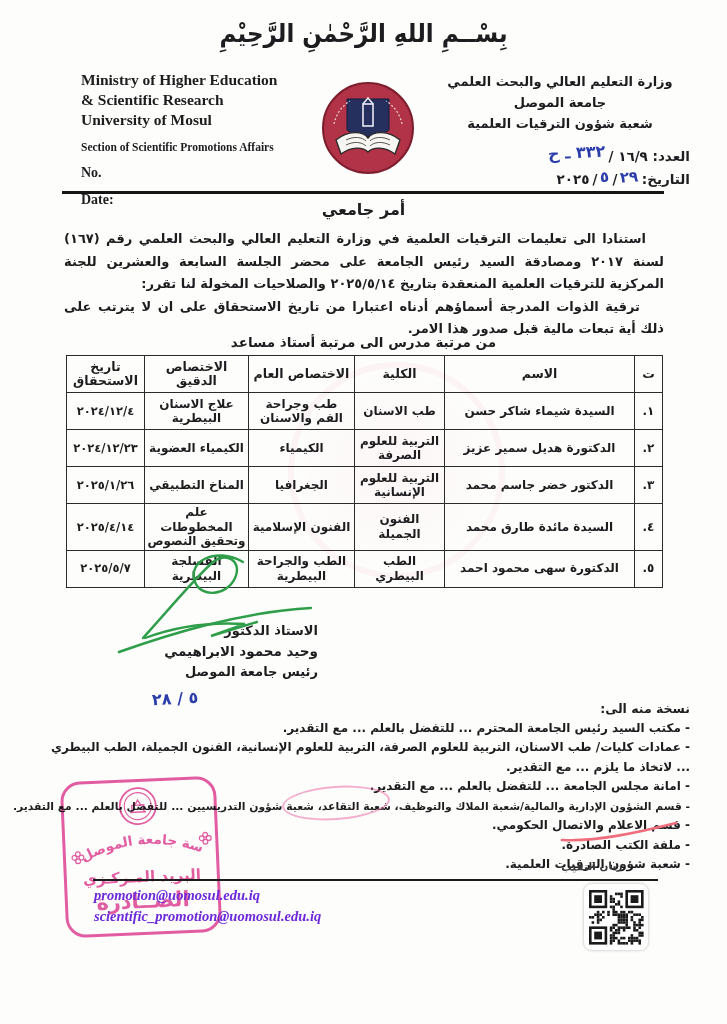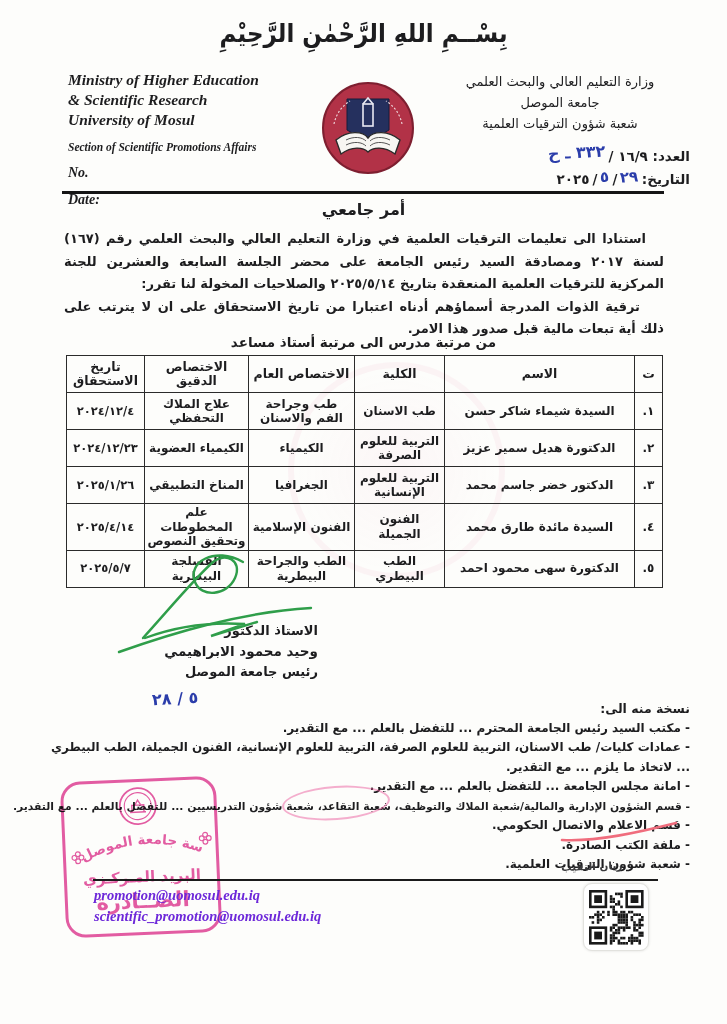--- a/index.html
+++ b/index.html
@@ -2,25 +2,25 @@
 <html lang="ar"><head>
 <meta charset="utf-8">
 <style>
   html,body{margin:0;padding:0;background:#e9e9e6;}
   .page{position:relative;width:727px;height:1024px;margin:0 auto;background:#fdfdfb;overflow:hidden;
         font-family:"DejaVu Sans",sans-serif;color:#1d1d1f;}
   .abs{position:absolute;}
   
   .basmala{top:20px;left:0;width:100%;text-align:center;font-size:23px;font-weight:bold;
            transform:scaleY(1.08);letter-spacing:1px;}
-  .hdr-en{left:68px;top:70px;font-family:"Liberation Serif",serif;font-weight:bold;line-height:1.28;font-style:italic;}
+  .hdr-en{left:81px;top:70px;font-family:"Liberation Serif",serif;font-weight:bold;line-height:1.28;}
   .hdr-en .l{font-size:15.5px;}
   .hdr-en .s{font-size:11.5px;margin-top:11px;}
   .hdr-en .nd{font-size:14px;margin-top:9px;}
-  .hdr-ar{right:37px;top:72px;width:260px;text-align:center;font-weight:normal;font-size:13px;line-height:1.6;}
+  .hdr-ar{right:37px;top:72px;width:260px;text-align:center;font-weight:bold;font-size:13px;line-height:1.6;}
   .numline,.dateline{right:37px;display:flex;direction:rtl;align-items:center;gap:3px;
                      font-weight:bold;font-size:13.5px;}
   .numline{top:146px;}
   .dateline{top:170px;}
   .hand{font-family:"DejaVu Sans",sans-serif;color:#2b3daa;font-weight:bold;}
   .hand-num{font-size:16px;transform:rotate(-3deg) translateY(-3px);letter-spacing:2px;}
   .hand-day,.hand-mon{font-size:15px;transform:rotate(-4deg) translateY(-2px);}
   .rule-top{left:62px;top:191px;width:602px;height:3px;background:#151515;}
   
   .logo{left:320px;top:80px;width:96px;height:96px;}
@@ -153,21 +153,21 @@
         <th>الاختصاص الدقيق</th>
         <th>تاريخ الاستحقاق</th>
       </tr>
     </thead>
     <tbody>
       <tr>
         <td>١.</td>
         <td>السيدة شيماء شاكر حسن</td>
         <td>طب الاسنان</td>
         <td>طب وجراحة الفم والاسنان</td>
-        <td>علاج الملاك التحفظي</td>
+        <td>علاج الاسنان البيطرية</td>
         <td class="due">٢٠٢٤/١٢/٤</td>
       </tr>
       <tr>
         <td>٢.</td>
         <td>الدكتورة هديل سمير عزيز</td>
         <td>التربية للعلوم الصرفة</td>
         <td>الكيمياء</td>
         <td>الكيمياء العضوية</td>
         <td class="due">٢٠٢٤/١٢/٢٣</td>
       </tr>

